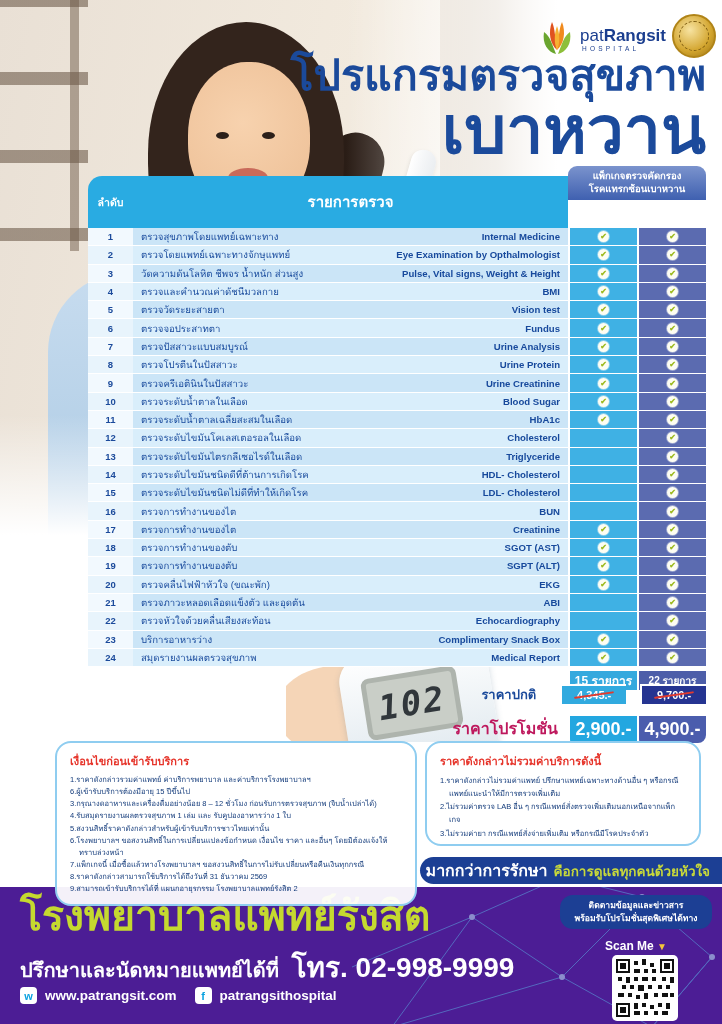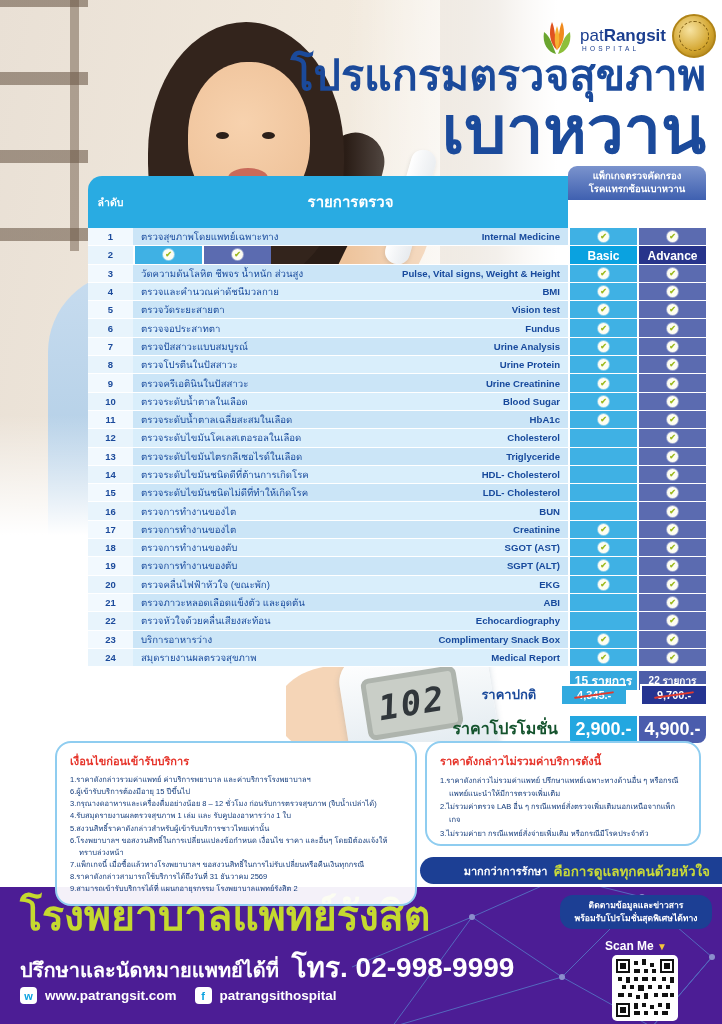--- a/index.html
+++ b/index.html
@@ -87,42 +87,42 @@
   .sumrow, .pricerow { position:absolute; left:0; width:618px; display:flex; }
   .sumrow { top:503px; height:21px; }
   .spacer480 { width:480px; display:flex; align-items:center; justify-content:flex-end; padding-right:10px; }
   .sum-basic { width:69px; background:#35a9de; border-left:2px solid #fff; border-top:2px solid #fff; display:flex; align-items:center; justify-content:center;
      color:#fff; font-weight:bold; font-size:12px; }
   .sum-adv { width:69px; background:#4d5ea9; border-left:2px solid #fff; border-top:2px solid #fff; display:flex; align-items:center; justify-content:center;
      color:#fff; font-weight:bold; font-size:10px; }
   .pricerow.normal { top:518px; height:20px;gap:14px; }
   .pricerow.promo { top:548px; height:29px; }
   .lbl-normal { font-size:13px; font-weight:bold; color:#1b4a9b; }
-  .lbl-promo { font-size:16px; font-weight:bold; color:#14532d; }
+  .lbl-promo { font-size:16px; font-weight:bold; color:#be185d; }
   .pn-basic { width:69px; background:#31aadf; border-left:2px solid #fff; border-top:2px solid #fff; display:flex; align-items:center; justify-content:center; }
   .pn-adv { width:69px; background:#253491; border-left:2px solid #fff; border-top:2px solid #fff; display:flex; align-items:center; justify-content:center; }
   .pp-basic { width:69px; background:#23a7e0; border-left:2px solid #fff; border-top:2px solid #fff; border-radius:0 0 0 4px;
      display:flex; align-items:center; justify-content:center; color:#fff; font-weight:bold; font-size:18px; }
   .pp-adv { width:69px; background:#4b5dad; border-left:2px solid #fff; border-top:2px solid #fff; border-radius:0 0 8px 4px;
      display:flex; align-items:center; justify-content:center; color:#fff; font-weight:bold; font-size:18px; }
   .strike { position:relative; color:#fff; font-weight:bold; font-size:11px; }
   .strike::after { content:""; position:absolute; left:-3px; right:-3px; top:45%; height:2.4px; background:#e23a2e; transform:rotate(-8deg); border-radius:2px; }
 
   
   .cond-box { position:absolute; background:rgba(255,255,255,.94); border:2px solid #8fcdf0; border-radius:16px; z-index:3; padding:9px 13px 8px 13px; }
   .cond-box.left { left:55px; top:741px; width:362px; height:165px; }
   .cond-box.right { left:425px; top:741px; width:276px; height:105px; }
   .cond-title { color:#e6342a; font-weight:bold; font-size:11px; margin-bottom:4px; }
   .cond-line { font-size:7.5px; color:#123a7a; line-height:1.62; padding-left:9px; text-indent:-9px; }
   .cond-box.right .cond-line { line-height:1.75; }
 
   
   .ribbon { position:absolute; right:0; top:857px; width:302px; height:27px; background:#1c3f94; border-radius:14px 0 0 14px;
      display:flex; align-items:center; justify-content:flex-end; padding-right:12px; gap:6px; z-index:2; white-space:nowrap; }
-  .ribbon .w { color:#fff; font-weight:bold; font-size:11px; }
+  .ribbon .w { color:#fff; font-weight:bold; font-size:16px; }
   .ribbon .y { color:#c8d93a; font-weight:bold; font-size:13.5px; }
 
   
   .footer { position:absolute; left:0; top:887px; width:722px; height:151px; background:#4c1d95; z-index:1; overflow:hidden; }
   .net { position:absolute; right:0; top:0; width:370px; height:137px; opacity:.55; }
   .hosp-name { position:absolute; left:20px; top:6px; font-size:41px; font-weight:bold; color:#c5d92f; line-height:1.15; white-space:nowrap; }
   .contact { position:absolute; left:20px; top:58px; white-space:nowrap; }
   .contact .pre { color:#fff; font-weight:bold; font-size:20px; }
   .contact .tel { color:#fff; font-weight:bold; font-size:28px; margin-left:8px; }
   .webrow { position:absolute; left:20px; top:100px; display:flex; align-items:center; gap:8px; white-space:nowrap; }
@@ -206,20 +206,24 @@
         </div>
         <div class="cell-basic">
           <span class="check">✔</span>
         </div>
         <div class="cell-adv">
           <span class="check">✔</span>
         </div>
       </div>
         <div class="trow">
         <div class="cell-no">2</div>
+        <div class="cell-item">
+          <span class="th">ตรวจโดยแพทย์เฉพาะทางจักษุแพทย์</span>
+          <span class="en">Eye Examination by Opthalmologist</span>
+        </div>
         <div class="cell-basic">
           <span class="check">✔</span>
         </div>
         <div class="cell-adv">
           <span class="check">✔</span>
         </div>
       </div>
         <div class="trow">
         <div class="cell-no">3</div>
         <div class="cell-item">

